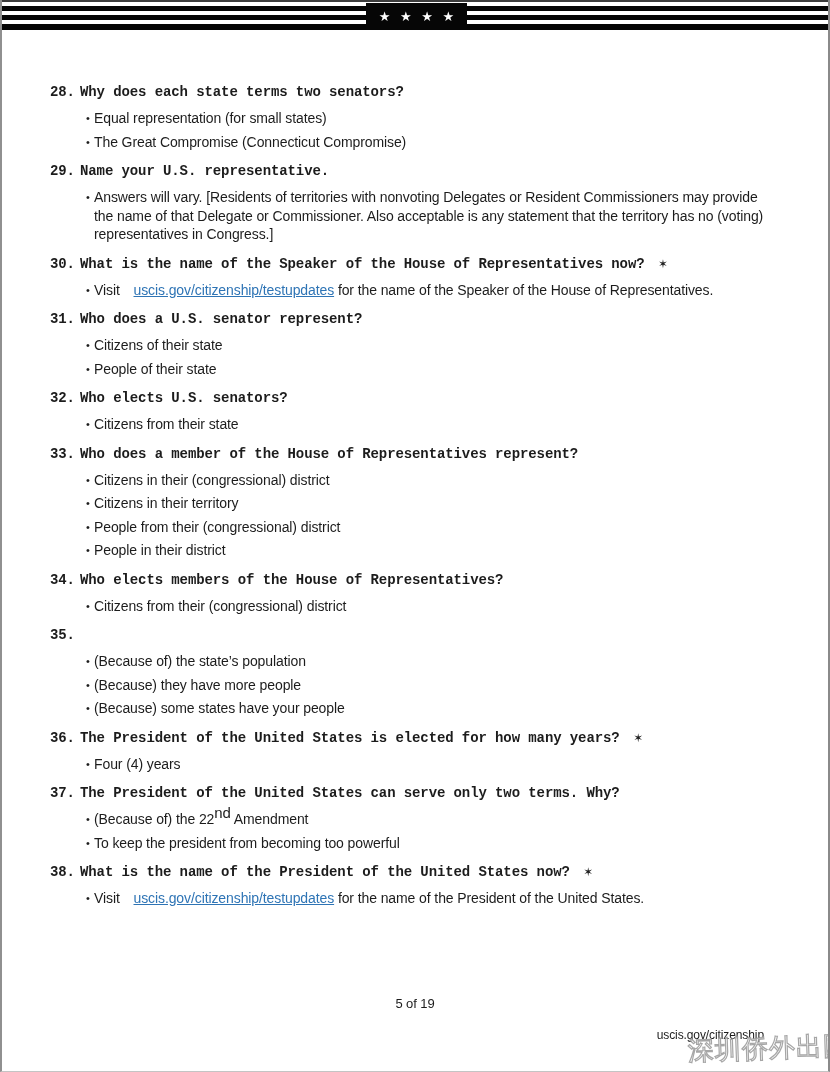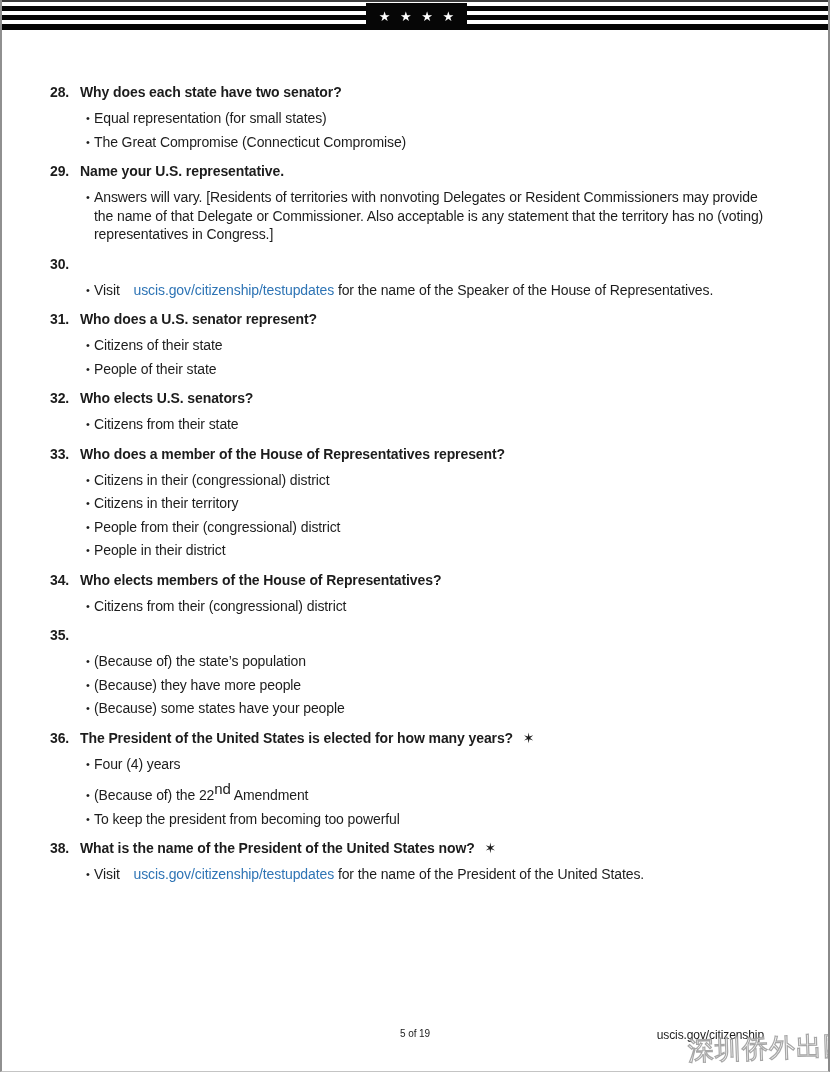--- a/index.html
+++ b/index.html
@@ -41,54 +41,56 @@
   }
   
   .main { padding: 55px 52px 0 48px; }
   .qa-block { margin-bottom: 13px; }
   .q-head {
     display: flex;
     font-weight: 700;
     font-size: 14px;
     line-height: 15px;
     margin-bottom: 9px;
+    font-family: Liberation Mono, monospace;
   }
   .q-num { width: 30px; flex-shrink: 0; }
   .q-star { margin-left: 6px; font-weight: 400; font-size: 14px; }
   .answer {
     display: flex;
     margin-left: 36px;
     margin-bottom: 5px;
     font-size: 14px;
     line-height: 18.5px;
   }
   .bullet {
     width: 8px;
     flex-shrink: 0;
     font-size: 11px;
     line-height: 18.5px;
   }
   .answer-text { flex: 1; }
   .answer-text a {
     color: var(--link-color, #2e74b5);
+    text-decoration: underline;
     cursor: pointer;
     padding-left: 10px;
   }
   .answer-text sup {
     font-size: 15px;
     line-height: 0;
     vertical-align: super;
   }
   
   .footer-page {
     position: absolute;
-    top: 1028px; left: 0;
+    top: 996px; left: 0;
     width: 100%;
     text-align: center;
-    font-size: 10px;
+    font-size: 13px;
   }
   .footer-site {
     position: absolute;
     top: 1028px; right: 64px;
     font-size: 12px;
   }
   
   .watermark {
     position: absolute;
     top: 1031px; left: 686px;
@@ -117,21 +119,21 @@
     <div class="stripe s7"></div>
     <div class="star-box">
       <span>★ ★ ★ ★</span>
     </div>
   </div>
 
   <div class="main">
       <div class="qa-block">
         <div class="q-head">
           <span class="q-num">28.</span>
-          <span>Why does each state have two senator?</span>
+          <span>Why does each state terms two senators?</span>
         </div>
         <div class="answer">
           <span class="bullet">•</span>
           <span class="answer-text">Equal representation (for small states)</span>
         </div>
         <div class="answer">
           <span class="bullet">•</span>
           <span class="answer-text">The Great Compromise (Connecticut Compromise)</span>
         </div>
       </div>
@@ -141,20 +143,21 @@
           <span>Name your U.S. representative.</span>
         </div>
         <div class="answer">
           <span class="bullet">•</span>
           <span class="answer-text">Answers will vary. [Residents of territories with nonvoting Delegates or Resident Commissioners may provide the name of that Delegate or Commissioner. Also acceptable is any statement that the territory has no (voting) representatives in Congress.]</span>
         </div>
       </div>
       <div class="qa-block">
         <div class="q-head">
           <span class="q-num">30.</span>
+          <span>What is the name of the Speaker of the House of Representatives now?<span class="q-star"> ✶</span></span>
         </div>
         <div class="answer">
           <span class="bullet">•</span>
           <span class="answer-text">Visit <a>uscis.gov/citizenship/testupdates</a> for the name of the Speaker of the House of Representatives.</span>
         </div>
       </div>
       <div class="qa-block">
         <div class="q-head">
           <span class="q-num">31.</span>
           <span>Who does a U.S. senator represent?</span>
@@ -231,20 +234,24 @@
         <div class="q-head">
           <span class="q-num">36.</span>
           <span>The President of the United States is elected for how many years?<span class="q-star"> ✶</span></span>
         </div>
         <div class="answer">
           <span class="bullet">•</span>
           <span class="answer-text">Four (4) years</span>
         </div>
       </div>
       <div class="qa-block">
+        <div class="q-head">
+          <span class="q-num">37.</span>
+          <span>The President of the United States can serve only two terms. Why?</span>
+        </div>
         <div class="answer">
           <span class="bullet">•</span>
           <span class="answer-text">(Because of) the 22<sup>nd</sup> Amendment</span>
         </div>
         <div class="answer">
           <span class="bullet">•</span>
           <span class="answer-text">To keep the president from becoming too powerful</span>
         </div>
       </div>
       <div class="qa-block">

